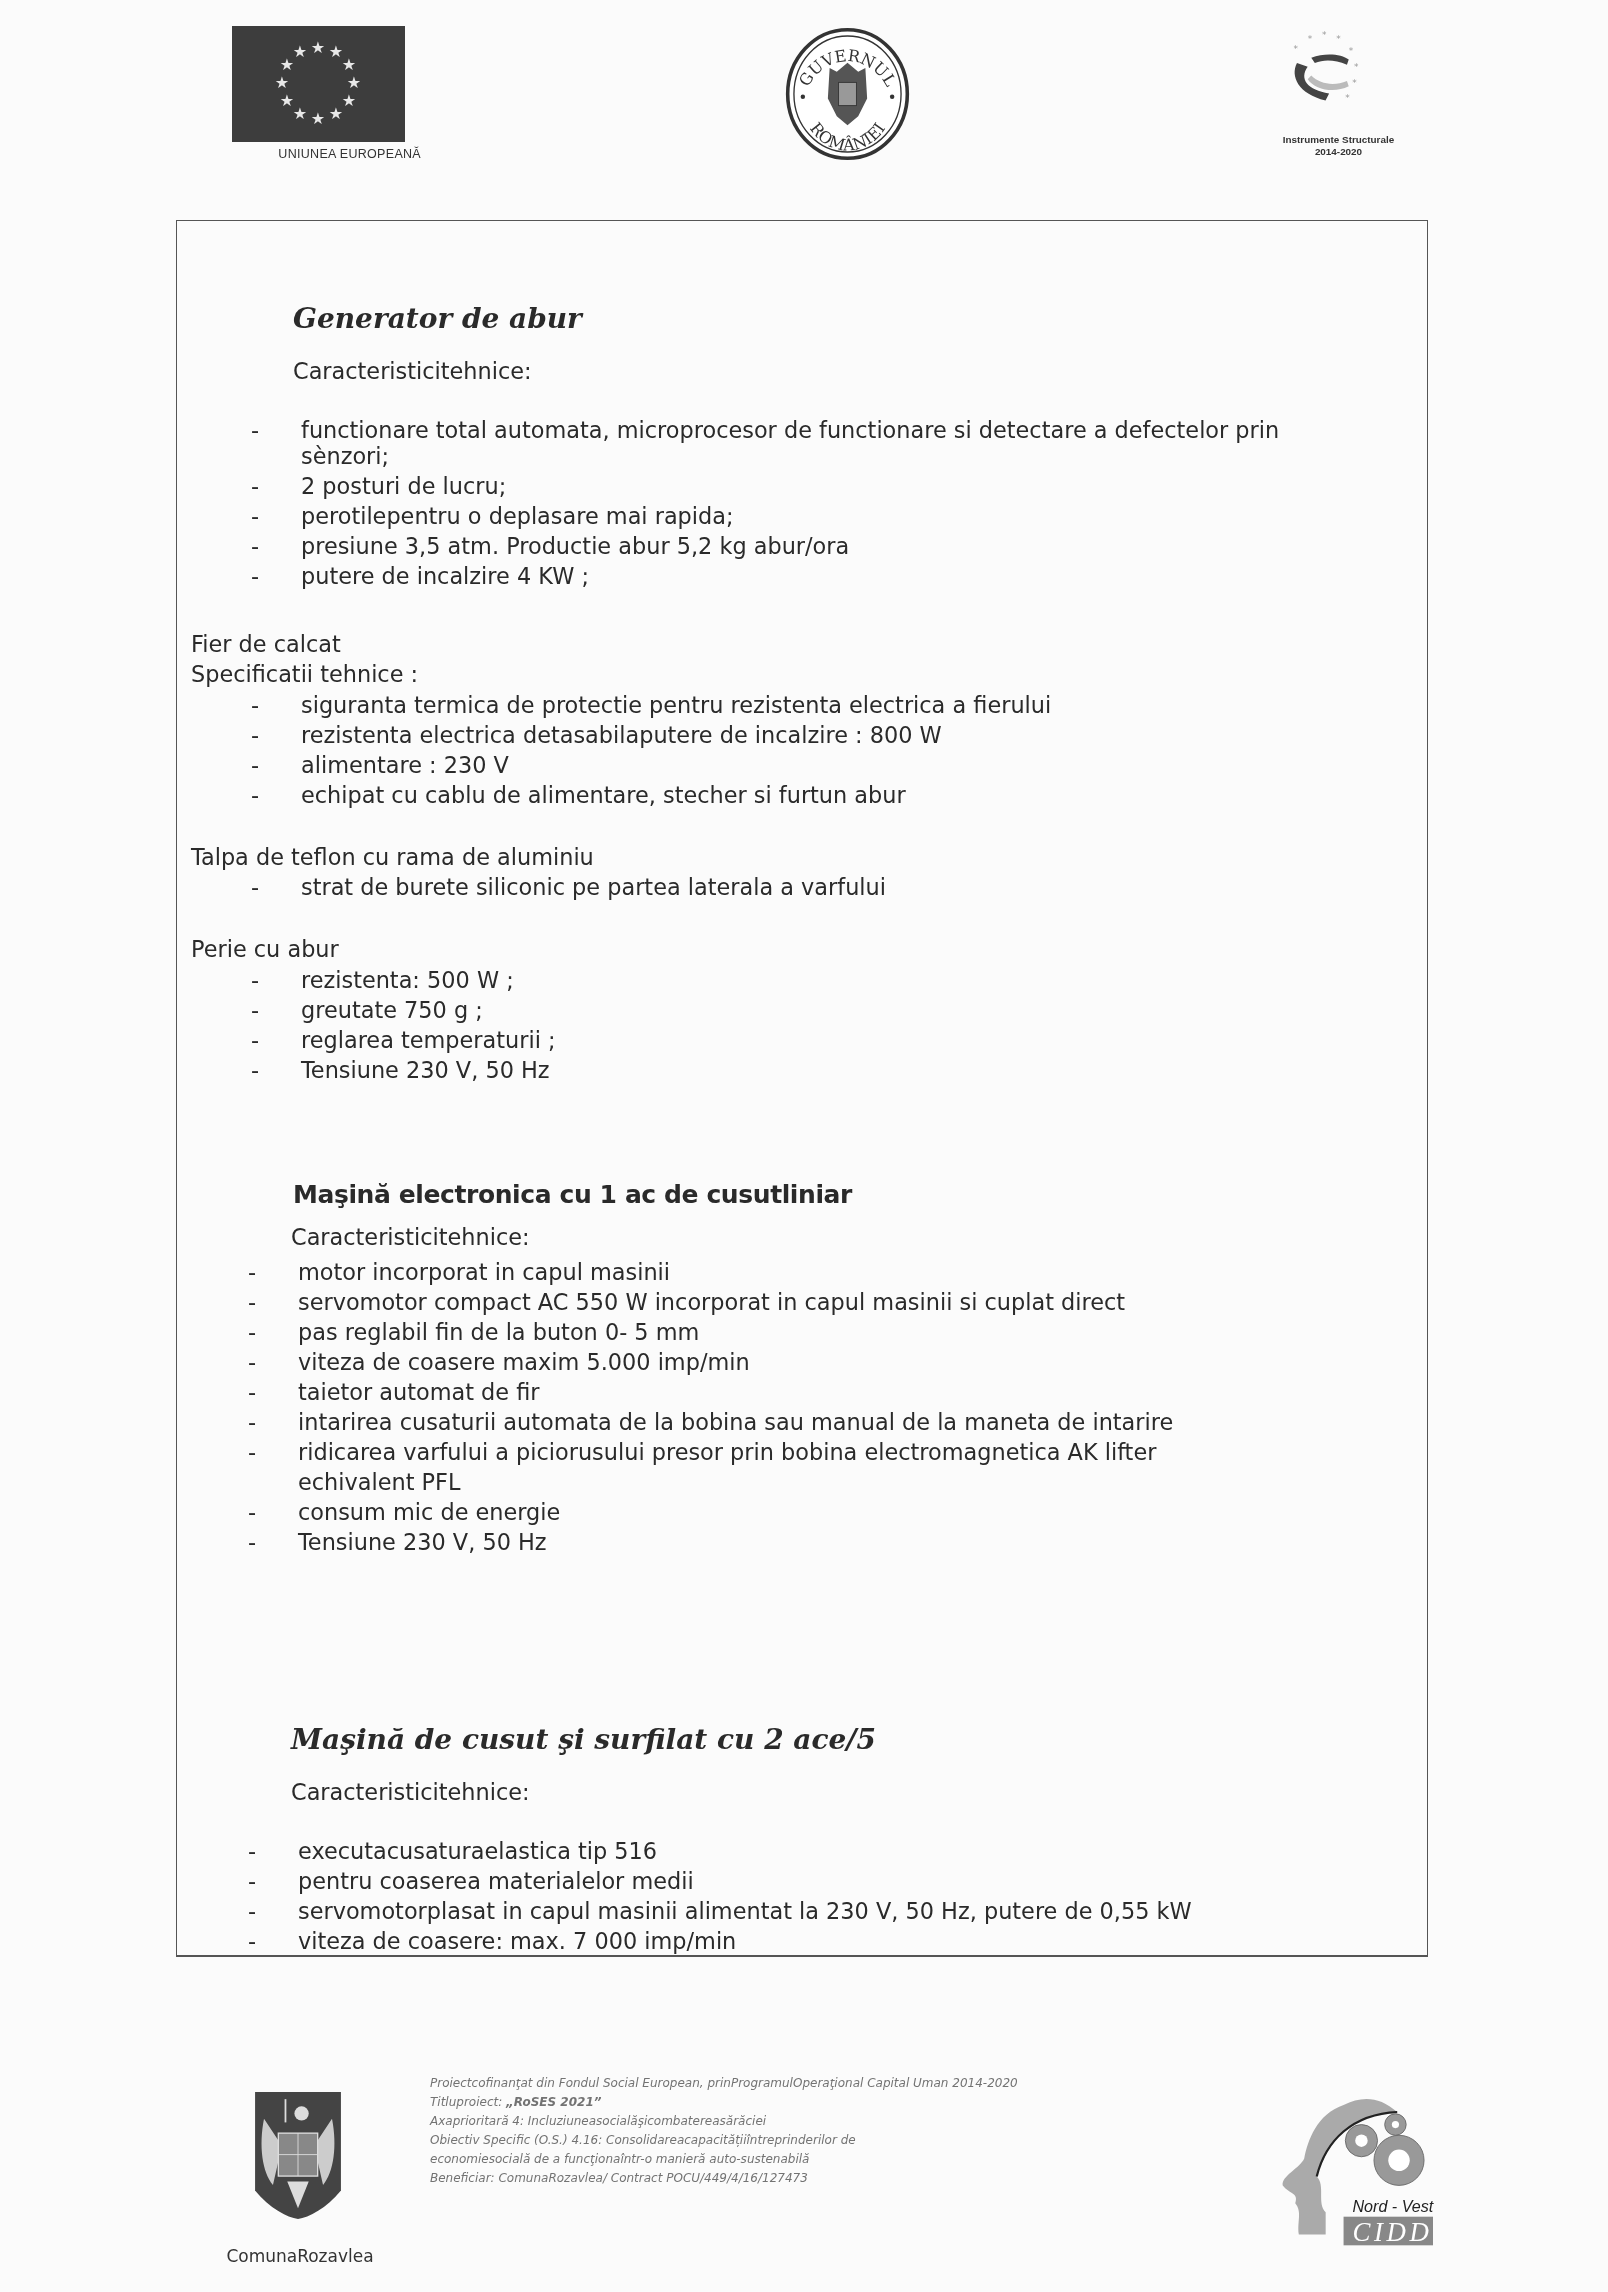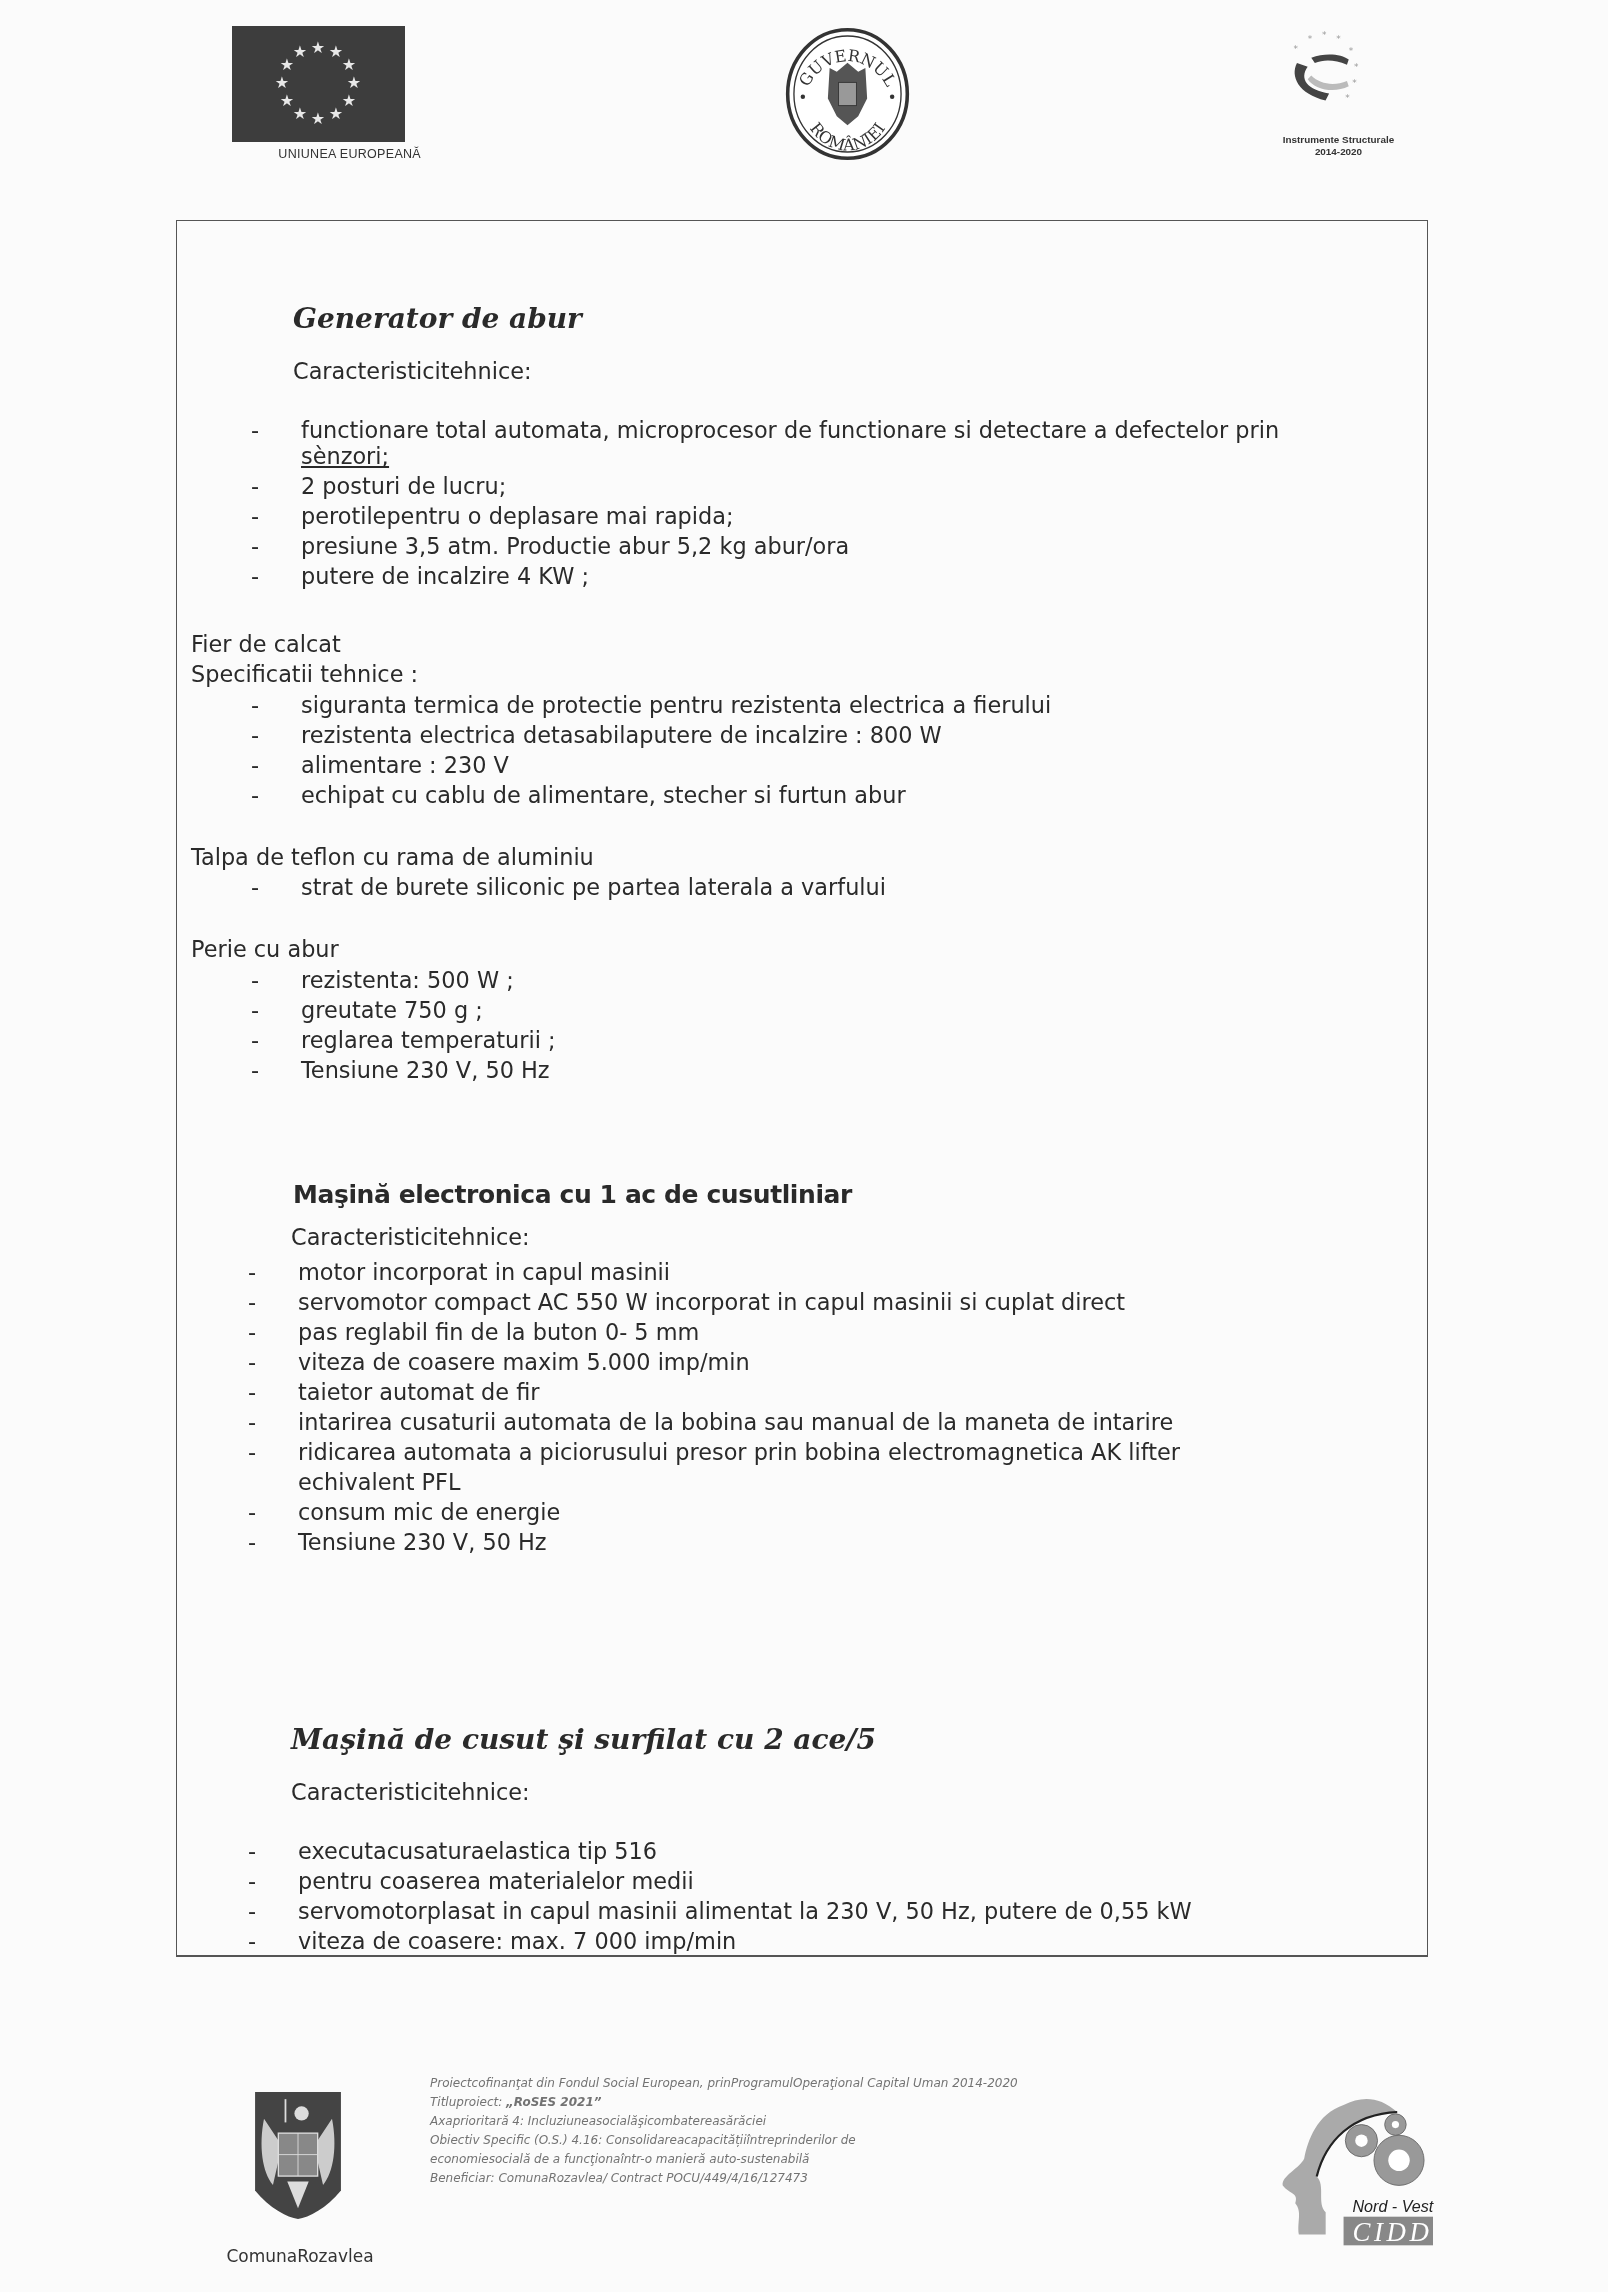--- a/index.html
+++ b/index.html
@@ -98,21 +98,21 @@
   <div>Instrumente Structurale</div>
   <div>2014-2020</div>
 </div>
 
 <div class="abs content-box"></div>
 
 <div class="abs h-serif" style="left:293px; top:288px;">Generator de abur</div>
 <div class="abs txt" style="left:293px; top:356px;">Caracteristicitehnice:</div>
 <ul class="abs bullets" style="left:301px; top:415px;">
   <li><span class="dash">-</span><span>functionare total automata, microprocesor de functionare si detectare a defectelor prin</span></li>
-  <li style="margin-top:-3.6px;text-decoration:underline;"><span>sènzori;</span></li>
+  <li style="margin-top:-3.6px;"><span>sènzori;</span></li>
   <li><span class="dash">-</span><span>2 posturi de lucru;</span></li>
   <li><span class="dash">-</span><span>perotilepentru o deplasare mai rapida;</span></li>
   <li><span class="dash">-</span><span>presiune 3,5 atm. Productie abur 5,2 kg abur/ora</span></li>
   <li><span class="dash">-</span><span>putere de incalzire 4 KW ;</span></li>
 </ul>
 
 <div class="abs txt" style="left:191px; top:629px;">Fier de calcat</div>
 <div class="abs txt" style="left:191px; top:659px;">Specificatii tehnice :</div>
 <ul class="abs bullets" style="left:301px; top:690px;">
   <li><span class="dash">-</span><span>siguranta termica de protectie pentru rezistenta electrica a fierului</span></li>
@@ -136,21 +136,21 @@
 
 <div class="abs h-sans" style="left:293px; top:1180px;">Maşină electronica cu 1 ac de cusutliniar</div>
 <div class="abs txt" style="left:291px; top:1222px;">Caracteristicitehnice:</div>
 <ul class="abs bullets" style="left:298px; top:1257px;">
   <li><span class="dash">-</span><span>motor incorporat in capul masinii</span></li>
   <li><span class="dash">-</span><span>servomotor compact AC 550 W incorporat in capul masinii si cuplat direct</span></li>
   <li><span class="dash">-</span><span>pas reglabil fin de la buton 0- 5 mm</span></li>
   <li><span class="dash">-</span><span>viteza de coasere maxim 5.000 imp/min</span></li>
   <li><span class="dash">-</span><span>taietor automat de fir</span></li>
   <li><span class="dash">-</span><span>intarirea cusaturii automata de la bobina sau manual de la maneta de intarire</span></li>
-  <li><span class="dash">-</span><span>ridicarea automata a piciorusului presor prin bobina electromagnetica AK lifter</span></li>
+  <li><span class="dash">-</span><span>ridicarea varfului a piciorusului presor prin bobina electromagnetica AK lifter</span></li>
   <li><span>echivalent PFL</span></li>
   <li><span class="dash">-</span><span>consum mic de energie</span></li>
   <li><span class="dash">-</span><span>Tensiune 230 V, 50 Hz</span></li>
 </ul>
 
 <div class="abs h-serif" style="left:291px; top:1709px;">Maşină de cusut şi surfilat cu 2 ace/5</div>
 <div class="abs txt" style="left:291px; top:1777px;">Caracteristicitehnice:</div>
 <ul class="abs bullets" style="left:298px; top:1836px;">
   <li><span class="dash">-</span><span>executacusaturaelastica tip 516</span></li>
   <li><span class="dash">-</span><span>pentru coaserea materialelor medii</span></li>

